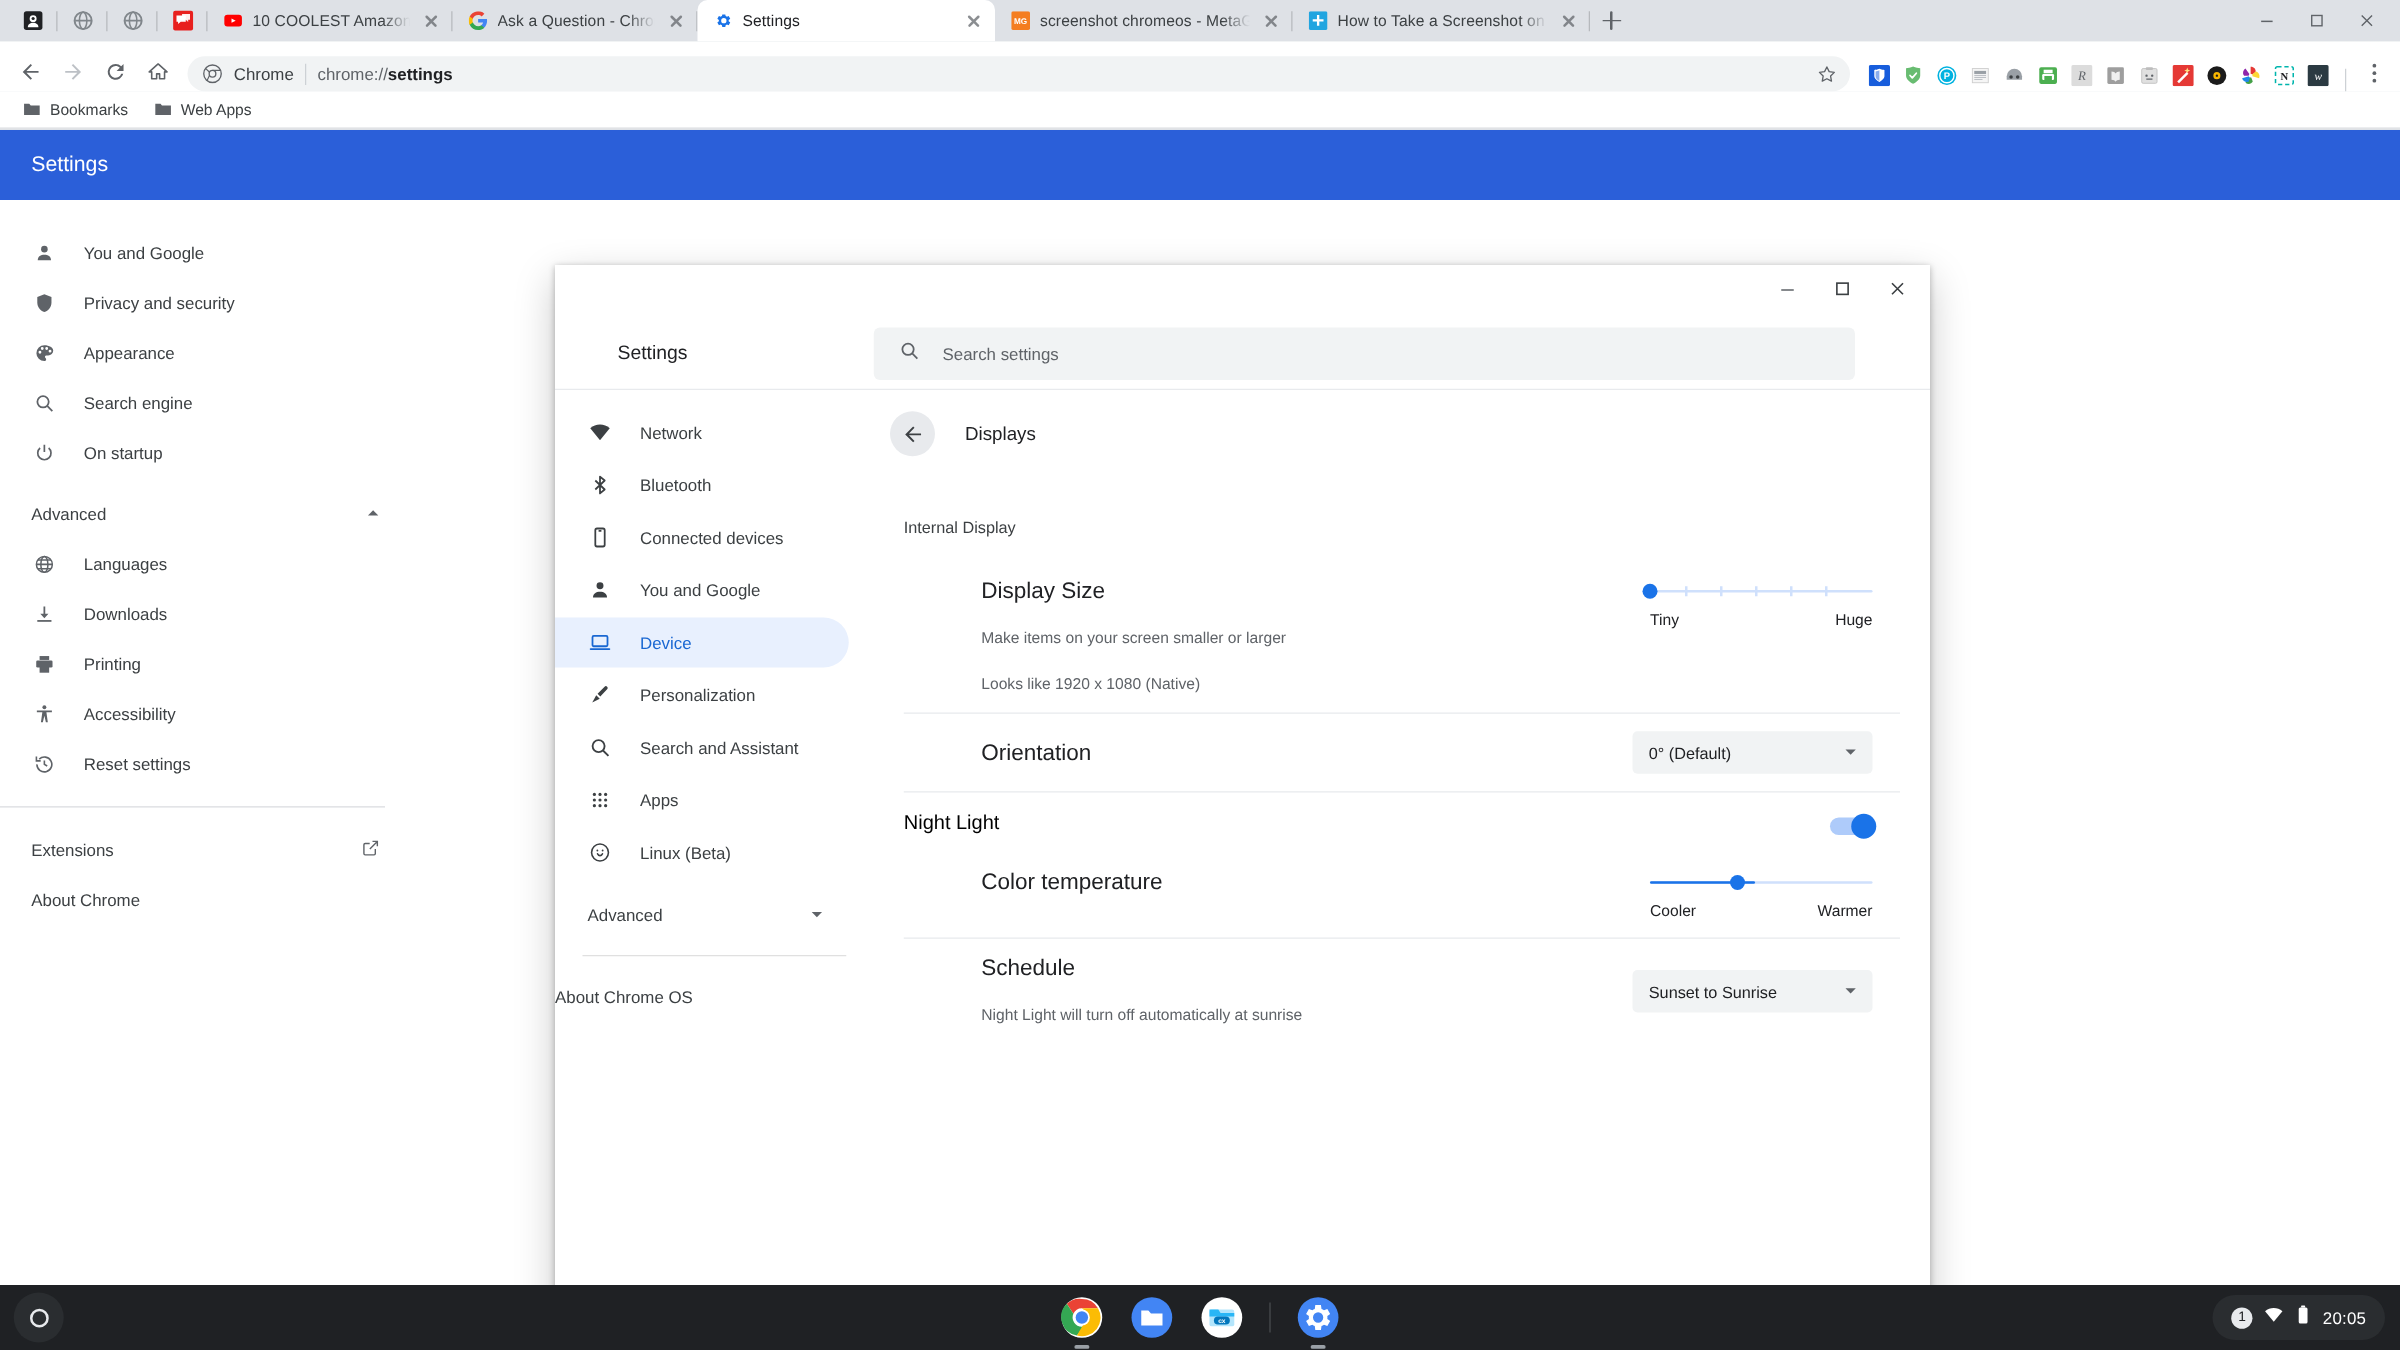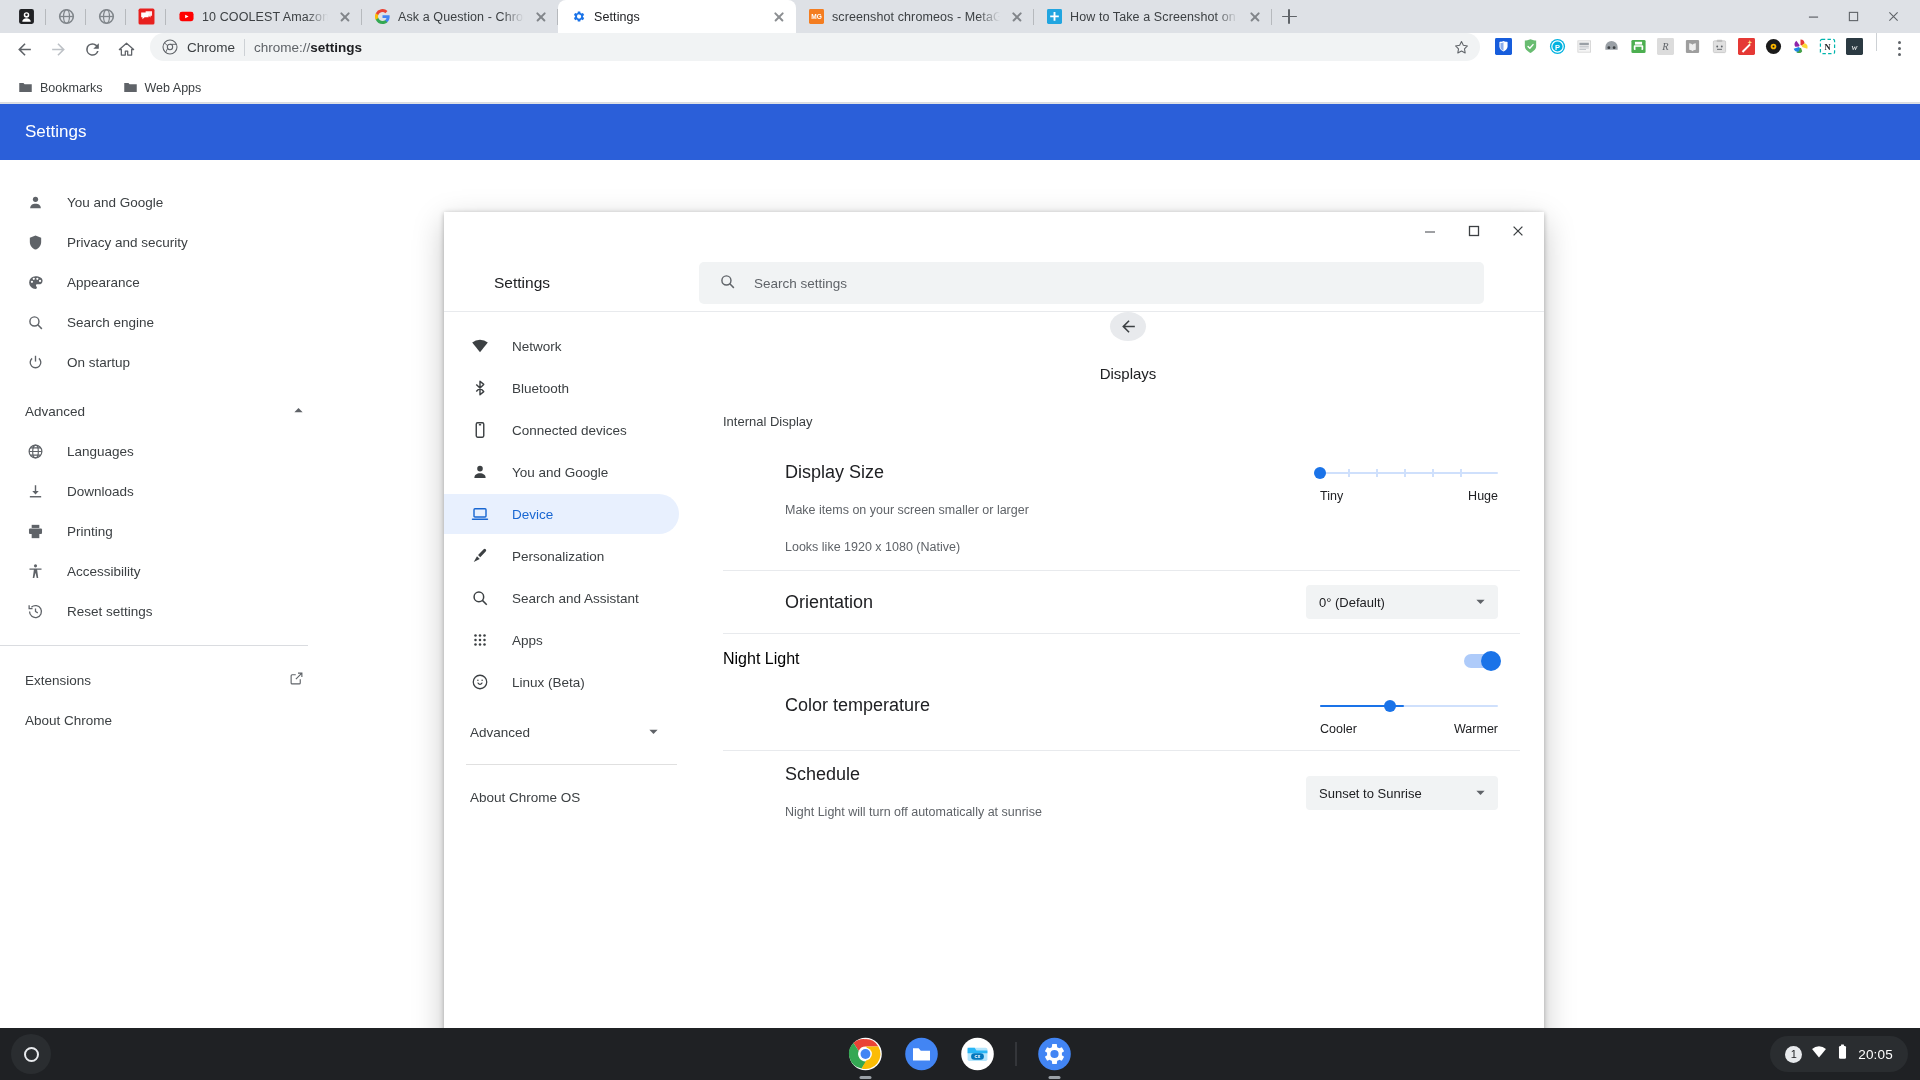--- a/index.html
+++ b/index.html
@@ -53,21 +53,21 @@
   #newtab .plus::before, #newtab .plus::after {
     content:""; position:absolute; background:#5f6368; border-radius:1px;
   }
   #newtab .plus::before { left:0; top:6.7px; width:15px; height:1.7px; }
   #newtab .plus::after  { top:0; left:6.7px; height:15px; width:1.7px; }
 
   #wincontrols { margin-left:auto; display:flex; align-items:center; height:33px; padding-right:8px; gap:2px; }
   .wc { width:38px; height:30px; display:flex; align-items:center; justify-content:center; }
 
   
-  #toolbar { height:40px; background:#ffffff; display:flex; align-items:flex-start; padding:0 8px; gap:2px; }
+  #toolbar { height:40px; background:#ffffff; display:flex; align-items:flex-end; padding:0 8px; gap:2px; }
   .tb-btn { width:32px; height:32px; border-radius:50%; display:flex; align-items:center; justify-content:center; flex:0 0 32px; }
   #omnibox {
     flex:1 1 auto; height:28px; background:#f1f3f4; border-radius:14px;
     display:flex; align-items:center; padding:0 6px 0 12px; margin:0 6px; gap:9px; min-width:0;
   }
   #omni-chrome-ico { width:16px; height:16px; flex:0 0 16px; }
   #omni-label { font-size:13.5px; color:#3c4043; white-space:nowrap; }
   #omni-sep { width:1px; height:17px; background:#cdd1d5; flex:0 0 1px; }
   #omni-url { font-size:13.5px; color:#5f6368; white-space:nowrap; }
   #omni-url b { color:#202124; font-weight:700; }
@@ -121,27 +121,27 @@
   
   #os-nav { width:255px; padding-top:12px; }
   .os-item { display:flex; align-items:center; height:40px; margin:2px 20px 2px 0; padding-left:26px; gap:22px;
              border-radius:0 20px 20px 0; color:#3c4043; font-size:13.5px; }
   .os-item .ic { width:20px; height:20px; display:flex; align-items:center; justify-content:center; flex:0 0 20px; }
   .os-item.sel { background:#e8f0fe; color:#1967d2; }
   .os-adv { display:flex; align-items:center; height:40px; margin-right:20px; padding-left:26px; padding-right:20px;
             color:#3c4043; font-size:13.5px; margin-top:10px; }
   .os-adv .caret { margin-left:auto; }
   .os-sep { height:1px; background:#e0e0e0; margin:12px 22px 12px 22px; }
-  .os-about { display:flex; align-items:center; height:40px; padding-left:26px; color:#3c4043; font-size:13.5px; }
+  .os-about { display:flex; align-items:center; height:40px; color:#3c4043; font-size:13.5px; }
 
   
   #os-main { flex:1 1 auto; background:#f1f3f4; padding:0 0 0 0; overflow:hidden; position:relative; }
   #os-main-inner { background:#ffffff; min-height:100%; }
 
-  #dis-head { display:flex; align-items:center; height:70px; padding-left:13px; gap:24px;flex-direction:column; }
+  #dis-head { display:flex; align-items:center; height:70px; padding-left:13px; gap:24px; }
   #back-btn { width:36px; height:36px; border-radius:50%; background:#e8eaed; display:flex; align-items:center; justify-content:center; }
   #dis-head .t { font-size:15px; color:#202124; }
 
   #card { margin:18px 24px 0 24px; background:#ffffff; }
   .sec-label { font-size:13px; color:#3c4043; padding:14px 0 20px 0; }
 
   .row { display:flex; align-items:flex-start; padding:14px 0; border-bottom:1px solid #e8eaed; }
   .row.nb { border-bottom:none; }
   .row .txt { flex:1 1 auto; padding-left:62px; }
   .row .title { font-size:18px; color:#202124; line-height:19px; }

